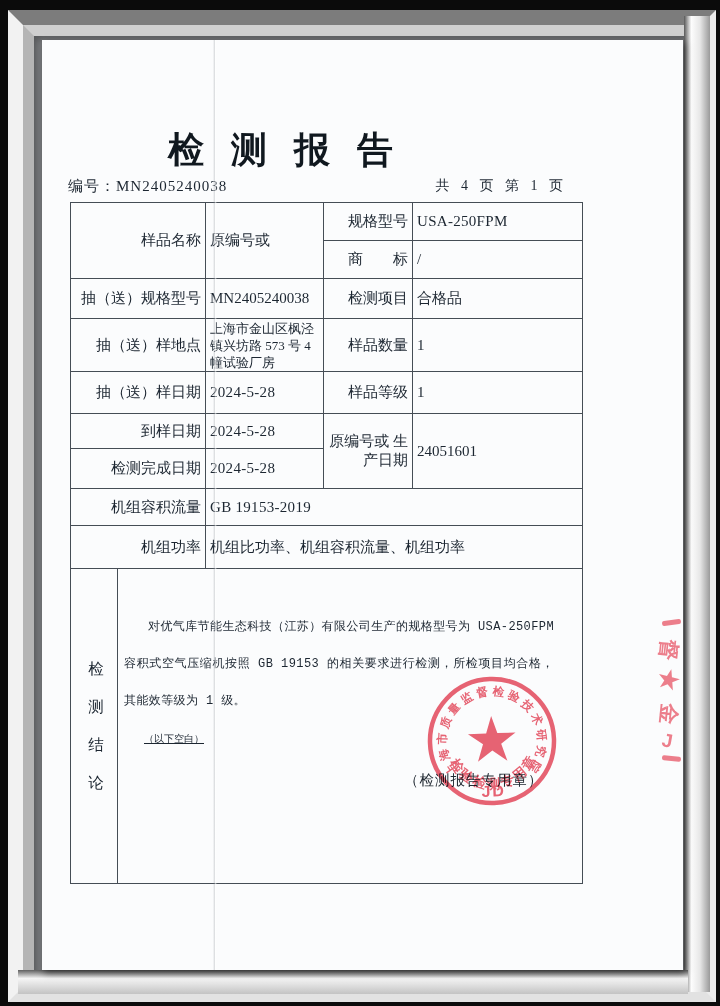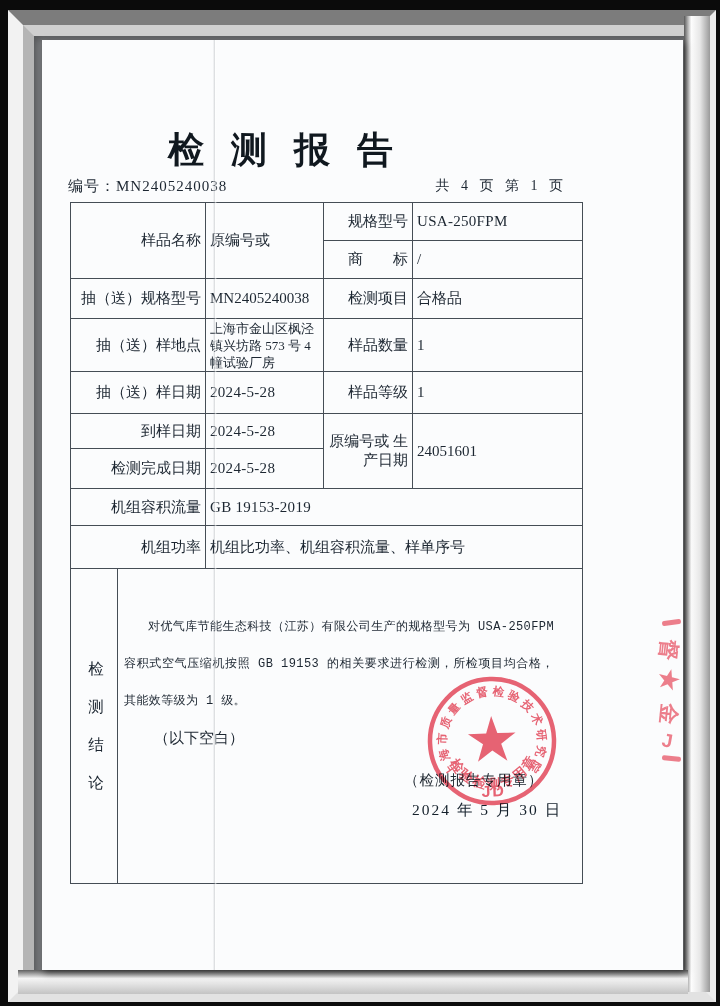--- a/index.html
+++ b/index.html
@@ -48,21 +48,21 @@
   td.bold-val{letter-spacing:.3px;}
 
   
   td.concl-cell{padding:0;height:314px;vertical-align:top;}
   .concl-flex{display:flex;height:314px;}
   .concl-label{width:42px;min-width:42px;border-right:1px solid #454d55;
       display:flex;flex-direction:column;align-items:center;justify-content:center;
       gap:17px;font-size:15.5px;}
   .concl-body{flex:1;position:relative;padding:40px 24px 0 6px;}
   .concl-para{font-size:12px;line-height:37px;text-indent:2em;text-align:justify;letter-spacing:.4px;font-family:Liberation Mono, monospace;}
-  .blank-note{font-size:15px;line-height:37px;margin-left:2em;margin-top:0;}
+  .blank-note{font-size:10px;line-height:37px;margin-left:2em;margin-top:0;text-decoration:underline;}
 
   
   .stamp{position:absolute;left:370px;top:621px;width:160px;height:160px;z-index:5;
       mix-blend-mode:multiply;opacity:.9;transform:rotate(-2deg);}
   .stamp svg text{text-anchor:middle;dominant-baseline:central;fill:#e85365;}
   .st-top{font-size:11.5px;font-weight:bold;}
   .st-bottom{font-size:13.5px;font-weight:bold;}
   .st-letters{font-size:16px;font-weight:bold;letter-spacing:2px;font-family:"Liberation Sans","DejaVu Sans",sans-serif;}
 
   .seal-caption{position:absolute;left:362px;top:731px;font-size:14.5px;z-index:4;color:#222a33;letter-spacing:1px;}
@@ -143,21 +143,21 @@
       <tr class="h40">
         <td class="lab">检测完成日期</td>
         <td class="val bold-val">2024-5-28</td>
       </tr>
       <tr class="h37">
         <td class="lab">机组容积流量</td>
         <td class="val bold-val" colspan="3">GB 19153-2019</td>
       </tr>
       <tr class="h43">
         <td class="lab">机组功率</td>
-        <td class="val" colspan="3">机组比功率、机组容积流量、样单序号</td>
+        <td class="val" colspan="3">机组比功率、机组容积流量、机组功率</td>
       </tr>
       <tr>
         <td class="concl-cell" colspan="4">
           <div class="concl-flex">
             <div class="concl-label">
               <span>检</span>
               <span>测</span>
               <span>结</span>
               <span>论</span>
             </div>
@@ -165,21 +165,20 @@
               <div class="concl-para">对优气库节能生态科技（江苏）有限公司生产的规格型号为 USA-250FPM 容积式空气压缩机按照 GB 19153 的相关要求进行检测，所检项目均合格，其能效等级为 1 级。</div>
               <div class="blank-note">（以下空白）</div>
             </div>
           </div>
         </td>
       </tr>
     </tbody>
       </table>
 
     <div class="seal-caption">（检测报告专用章）</div>
-    <div class="concl-date">2024 年 5 月 30 日</div>
 
     <div class="stamp">
       <svg id="stamp-svg" width="160" height="160" viewBox="0 0 160 160">
         <circle cx="80" cy="80" r="62" fill="none" stroke="#e85365" stroke-width="4.5"></circle>
         <polygon fill="#e85365" points="80,55 85.6,72.2 103.8,72.3 89.1,83 94.7,100.2 80,89.6 65.3,100.2 70.9,83 56.2,72.3 74.4,72.2"></polygon>
         <text class="st-letters" x="80" y="130">JD</text>
       <text x="38.066471602728804" y="107.23195175075135" transform="rotate(-123 38.066471602728804 107.23195175075135)" class="st-top">上</text>
           <text x="31.501497149194208" y="92.16121791723108" transform="rotate(-104.07692307692308 31.501497149194208 92.16121791723108)" class="st-top">海</text>
           <text x="30.17874348067319" y="75.77597362278166" transform="rotate(-85.15384615384616 30.17874348067319 75.77597362278166)" class="st-top">市</text>
           <text x="34.24118752154433" y="59.847305873369436" transform="rotate(-66.23076923076923 34.24118752154433 59.847305873369436)" class="st-top">质</text>

